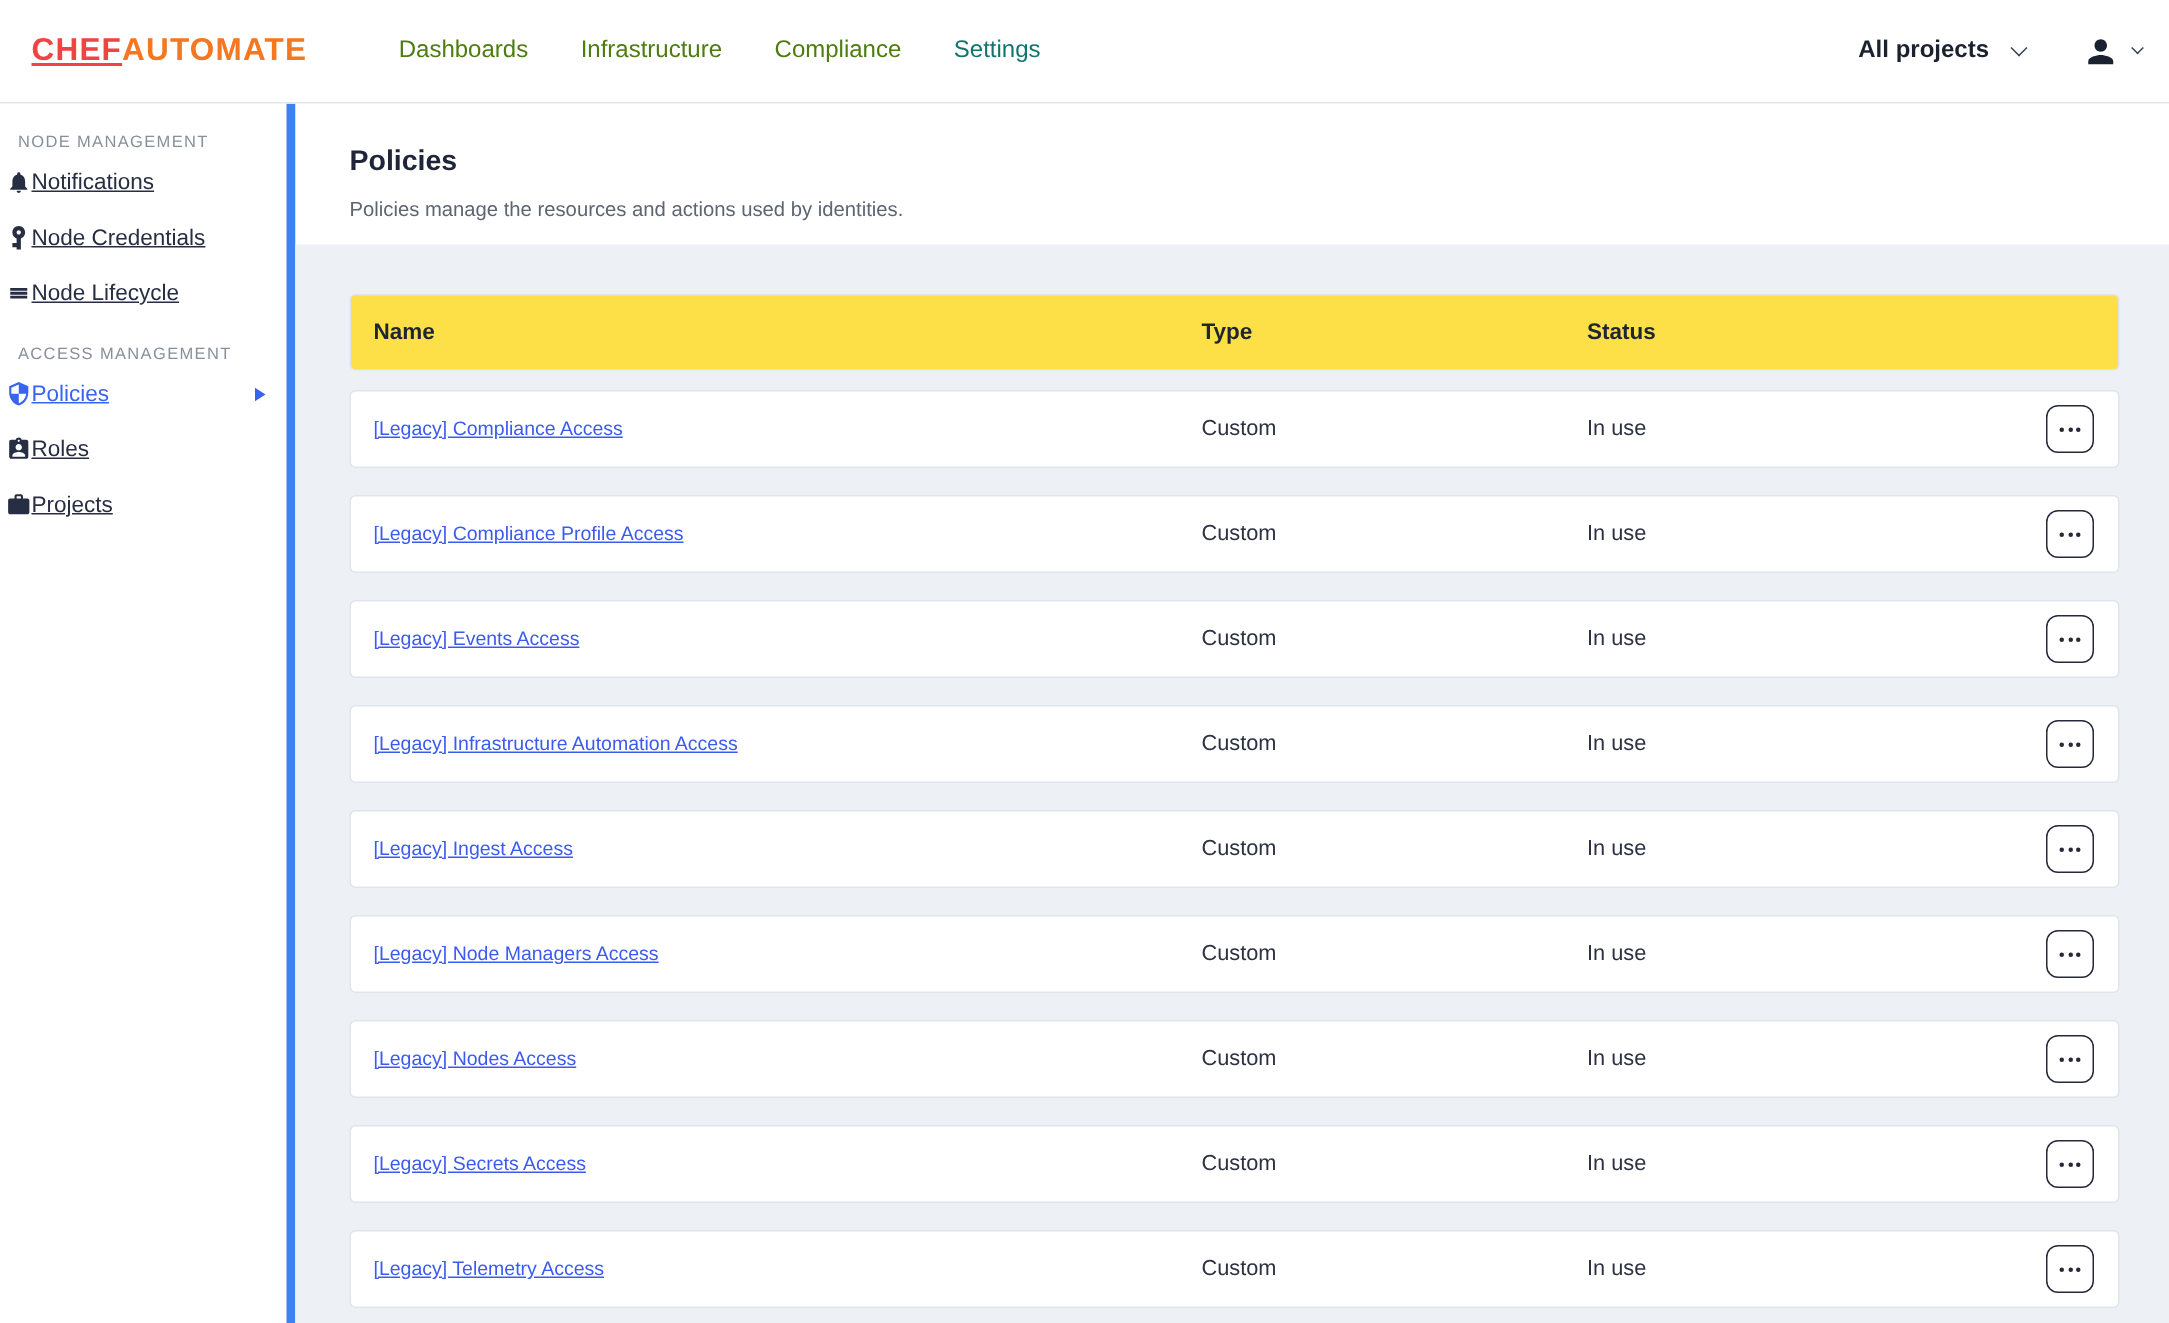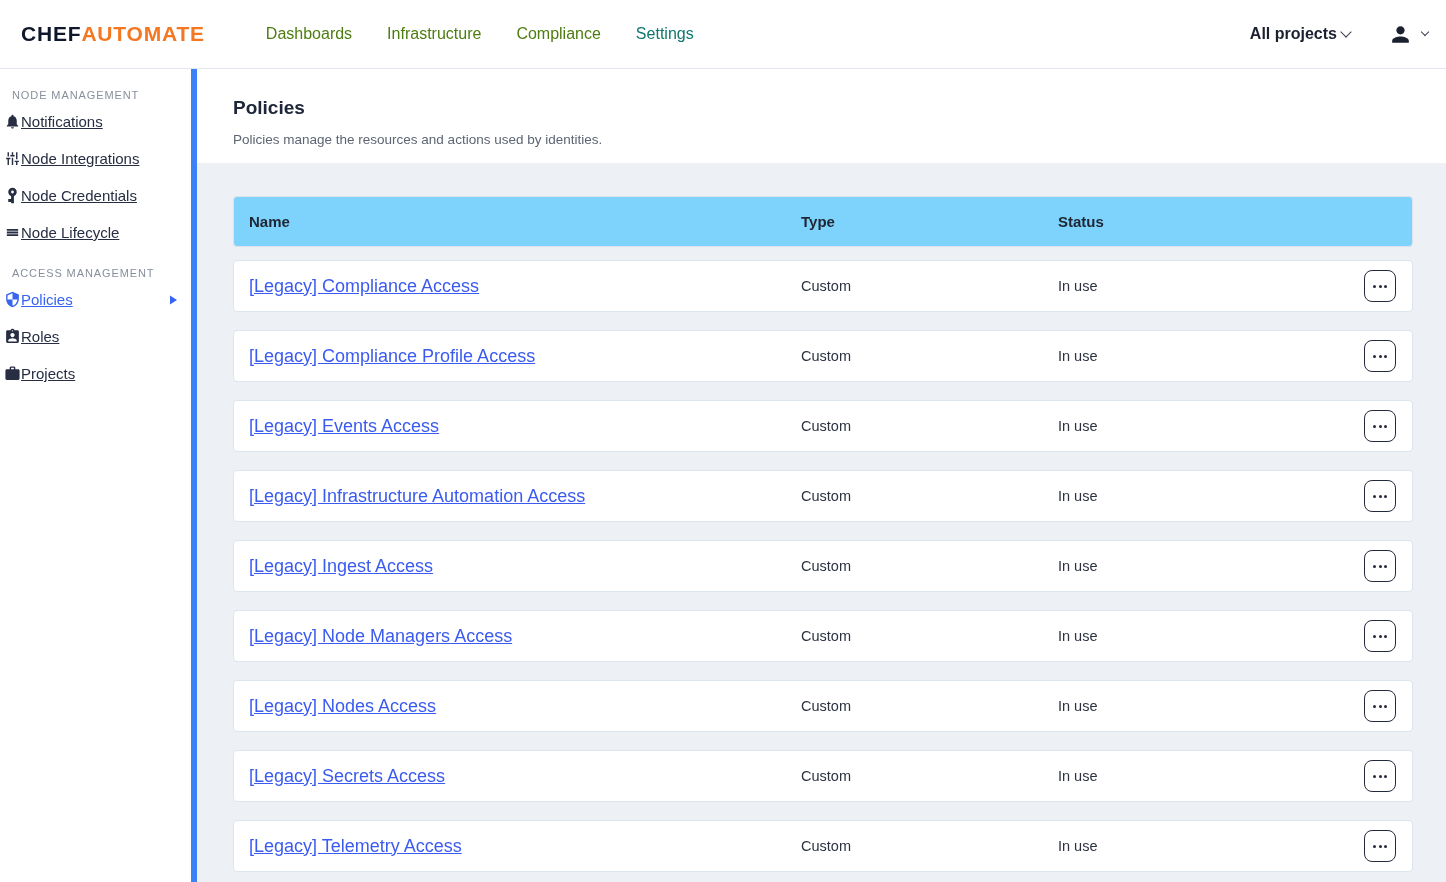--- a/index.html
+++ b/index.html
@@ -3,27 +3,27 @@
 <meta charset="utf-8">
 <style>
   * { margin:0; padding:0; box-sizing:border-box; }
   html,body { width:1446px; height:882px; overflow:hidden; background:#fff;
     font-family:"Liberation Sans", sans-serif; color:#232a3e; }
 
   
   .navbar { position:absolute; top:0; left:0; width:1446px; height:69px;
     background:#fff; border-bottom:1px solid #e3e7ed; display:flex; align-items:center; z-index:5; }
   .logo { margin-left:21px; font-size:21px; font-weight:800; letter-spacing:.8px; cursor:pointer; white-space:nowrap; }
-  .logo .chef { color:#0f172a; }
+  .logo .chef { color:#ef4444;text-decoration:underline; }
   .logo .automate { color:#f47721; font-weight:700; }
   .nav-links { display:flex; gap:35px; margin-left:61px; }
   .nav-link { font-size:16px; color:#4d7c0f; cursor:pointer; text-decoration:none; }
   .nav-link.active { color:#0f766e; }
   .nav-right { margin-left:auto; display:flex; align-items:center; margin-right:18px; }
-  .projects-dd { display:flex; align-items:center; gap:5px; cursor:pointer; }
+  .projects-dd { display:flex; align-items:center; gap:16px; cursor:pointer; }
   .projects-dd .dd-label { font-size:16px; font-weight:700; color:#1c2130; }
   .chev { width:8px; height:8px; border-right:1.7px solid #3a4153; border-bottom:1.7px solid #3a4153;
     transform:rotate(45deg); margin-top:-4px; }
   .user-menu { display:flex; align-items:center; gap:9px; margin-left:38px; cursor:pointer; }
   .user-menu svg { display:block; }
 
   
   .sidebar { position:absolute; top:69px; left:0; width:197px; height:813px;
     background:#fff; border-right:6px solid #3b82f6; padding-top:12px; }
   .side-label { margin:8px 0 2px 12px; font-size:11px; letter-spacing:.9px; color:#878f9b; font-weight:500; }
@@ -37,26 +37,26 @@
   
   .main { position:absolute; top:69px; left:197px; width:1249px; height:813px; background:#fff; }
   .page-head { padding:28px 0 0 36px; }
   .page-title { font-size:19px; font-weight:700; color:#20263a; }
   .page-subtitle { margin-top:13px; font-size:13.5px; color:#5d6573; }
   .content { position:absolute; top:94px; left:0; width:1249px; height:719px;
     background:#edf0f5; padding:33px 33px 0 36px; overflow:hidden; }
 
   .thead, .trow { display:grid; grid-template-columns:552px 257px 1fr 64px;
     align-items:center; padding-left:15px; border-radius:4px; }
-  .thead { height:51px; background:#7dd3fc; border:1px solid #dde3eb;
+  .thead { height:51px; background:#fde047; border:1px solid #dde3eb;
     font-size:15px; font-weight:700; color:#1f2533; }
   .trow { height:52px; background:#fff; border:1px solid #dfe5ec; margin-top:18px;
     font-size:14.5px; color:#2c3242; }
   .trow:first-of-type { margin-top:13px; }
-  .policy-link { color:#3b5bf0; font-size:18px; text-decoration:underline; cursor:pointer; }
+  .policy-link { color:#3b5bf0; font-size:13px; text-decoration:underline; cursor:pointer; }
   .cell-action { justify-self:end; margin-right:16px; }
   .more-btn { width:32px; height:32px; background:#fff; border:1.5px solid #252a3a; border-radius:8px;
     display:flex; align-items:center; justify-content:center; gap:2.5px; cursor:pointer; }
   .more-btn .dot { width:3px; height:3px; border-radius:50%; background:#252a3a; }
 </style>
 </head>
 <body>
 
 <div class="navbar">
   <div class="logo">
@@ -87,26 +87,20 @@
   <div class="side-section">
     <div class="side-label">NODE MANAGEMENT</div>
     <div class="side-item">
       <svg width="17" height="17" viewBox="0 0 24 24" fill="currentColor">
           <path d="M12 22c1.1 0 2-.9 2-2h-4c0 1.1.9 2 2 2zm6-6v-5c0-3.07-1.63-5.64-4.5-6.32V4c0-.83-.67-1.5-1.5-1.5s-1.5.67-1.5 1.5v.68C7.64 5.36 6 7.92 6 11v5l-2 2v1h16v-1l-2-2z"></path>
         </svg>
       <span>Notifications</span>
     </div>
     <div class="side-item">
       <svg width="17" height="17" viewBox="0 0 24 24" fill="currentColor" style="transform:rotate(90deg)">
-          <path d="M3 17v2h6v-2H3zM3 5v2h10V5H3zm10 16v-2h8v-2h-8v-2h-2v6h2zM7 9v2H3v2h4v2h2V9H7zm14 4v-2H11v2h10zm-6-4h2V7h4V5h-4V3h-2v6z"></path>
-        </svg>
-      <span>Node Integrations</span>
-    </div>
-    <div class="side-item">
-      <svg width="17" height="17" viewBox="0 0 24 24" fill="currentColor" style="transform:rotate(90deg)">
           <path d="M12.65 10C11.83 7.67 9.61 6 7 6c-3.31 0-6 2.69-6 6s2.69 6 6 6c2.61 0 4.83-1.67 5.65-4H17v4h4v-4h2v-4H12.65zM7 14c-1.1 0-2-.9-2-2s.9-2 2-2 2 .9 2 2-.9 2-2 2z"></path>
         </svg>
       <span>Node Credentials</span>
     </div>
     <div class="side-item">
       <svg width="17" height="17" viewBox="0 0 24 24" fill="currentColor">
           <path d="M4 7h16v2.6H4zM4 10.7h16v2.6H4zM4 14.4h16V17H4z"></path>
         </svg>
       <span>Node Lifecycle</span>
     </div>

